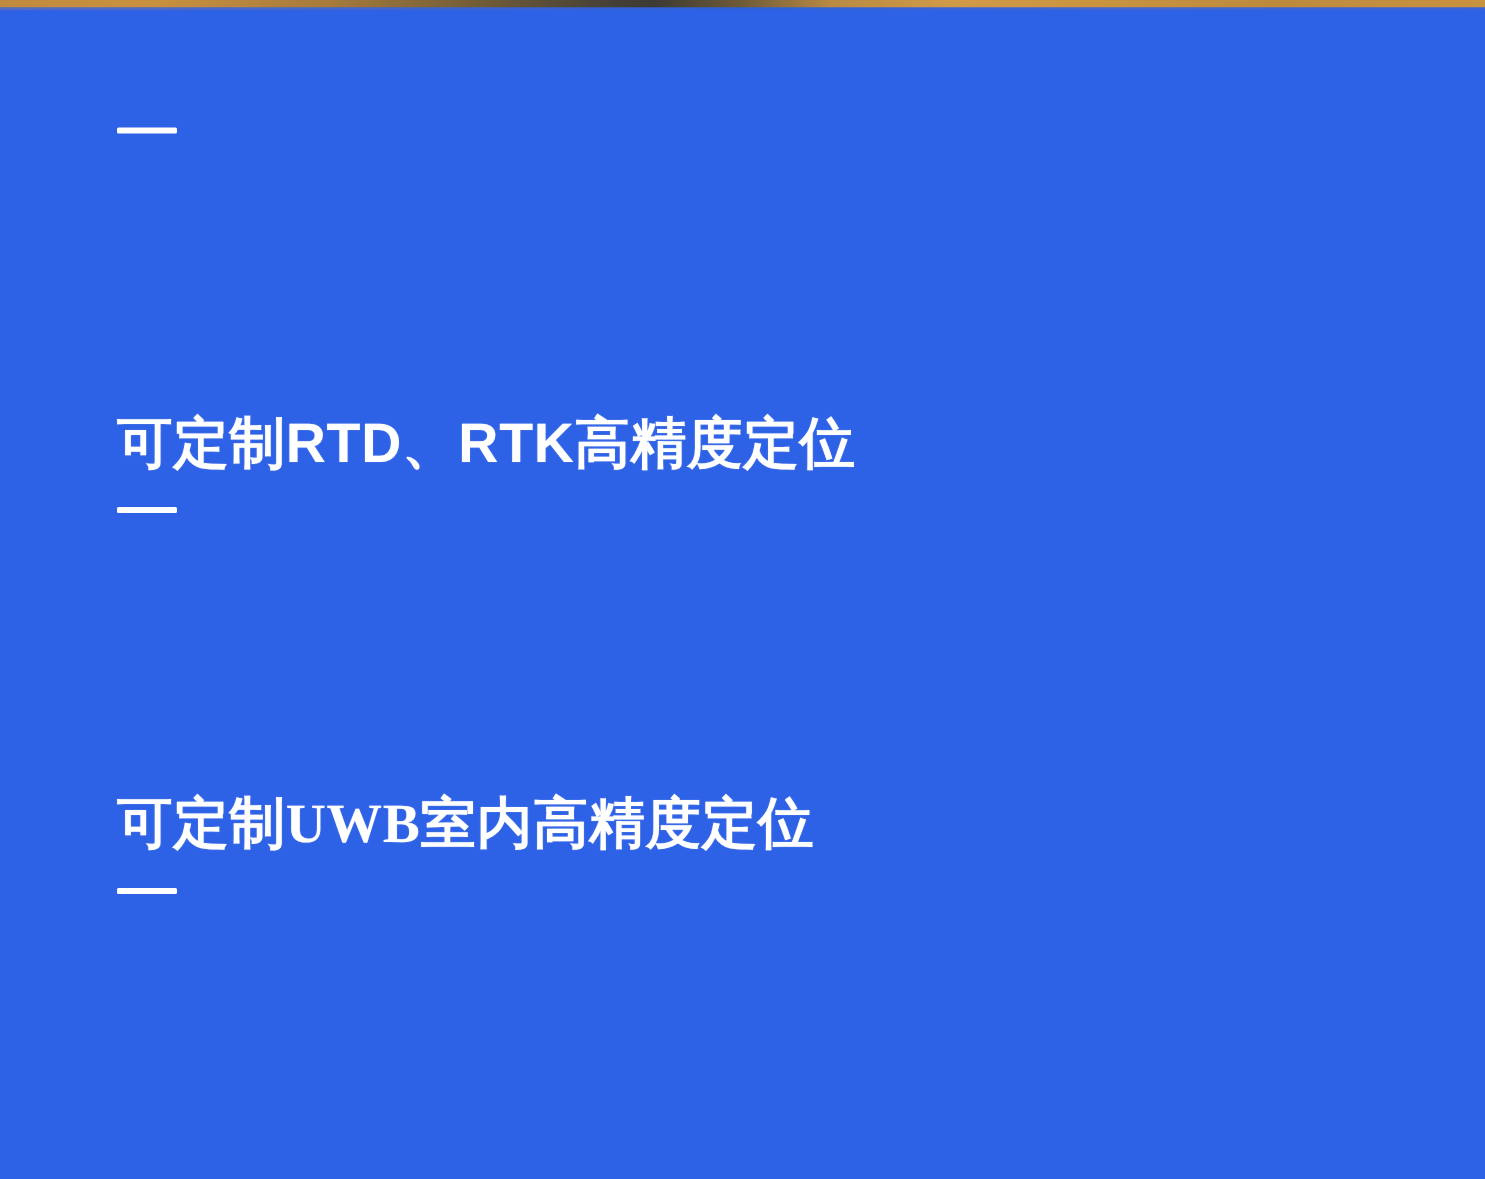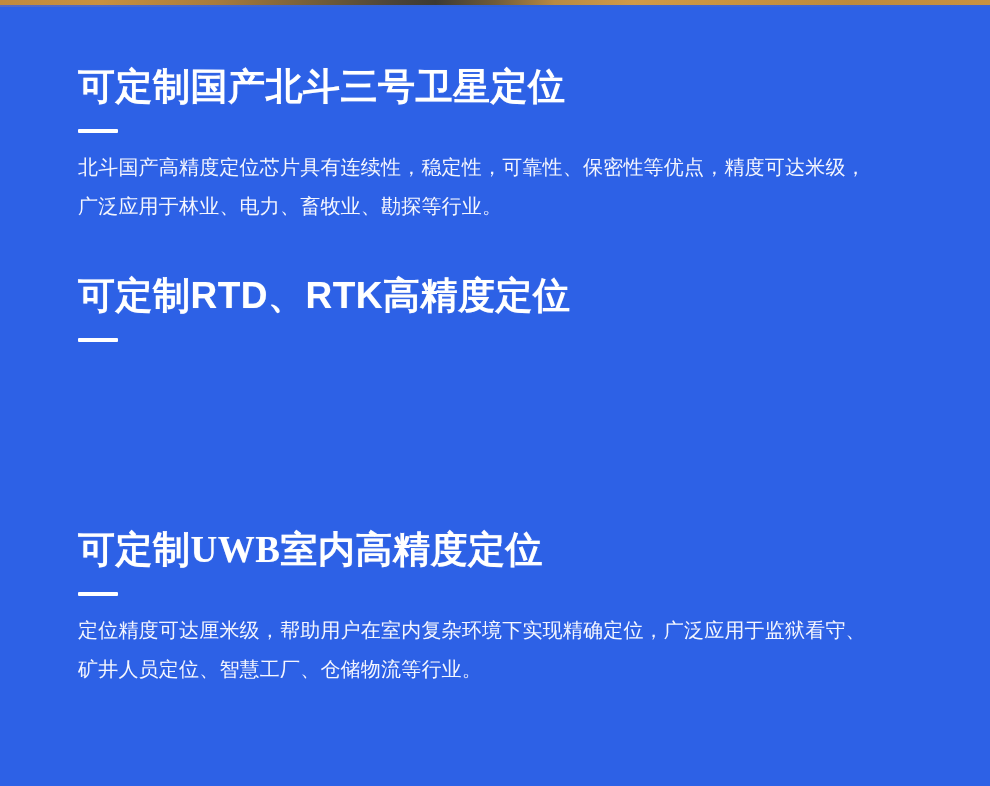--- a/index.html
+++ b/index.html
@@ -112,30 +112,27 @@
 </head>
 <body>
 
 <div class="top-strip"></div>
 <div class="top-strip-b"></div>
 
 <div class="page">
   <div class="content">
 
     <div class="section" id="section-1">
-      <h2 class="section-heading">可定制国产北斗三号卫星定位</h2>
       <div class="section-divider"></div>
-      <p class="section-body">北斗国产高精度定位芯片具有连续性，稳定性，可靠性、保密性等优点，精度可达米级，广泛应用于林业、电力、畜牧业、勘探等行业。</p>
     </div>
 
     <div class="section" id="section-2">
       <h2 class="section-heading">可定制RTD、RTK高精度定位</h2>
       <div class="section-divider"></div>
     </div>
 
     <div class="section" id="section-3">
       <h2 class="section-heading">可定制UWB室内高精度定位</h2>
       <div class="section-divider"></div>
-      <p class="section-body">定位精度可达厘米级，帮助用户在室内复杂环境下实现精确定位，广泛应用于监狱看守、矿井人员定位、智慧工厂、仓储物流等行业。</p>
     </div>
 
   </div>
 </div>
 
 </body></html>

